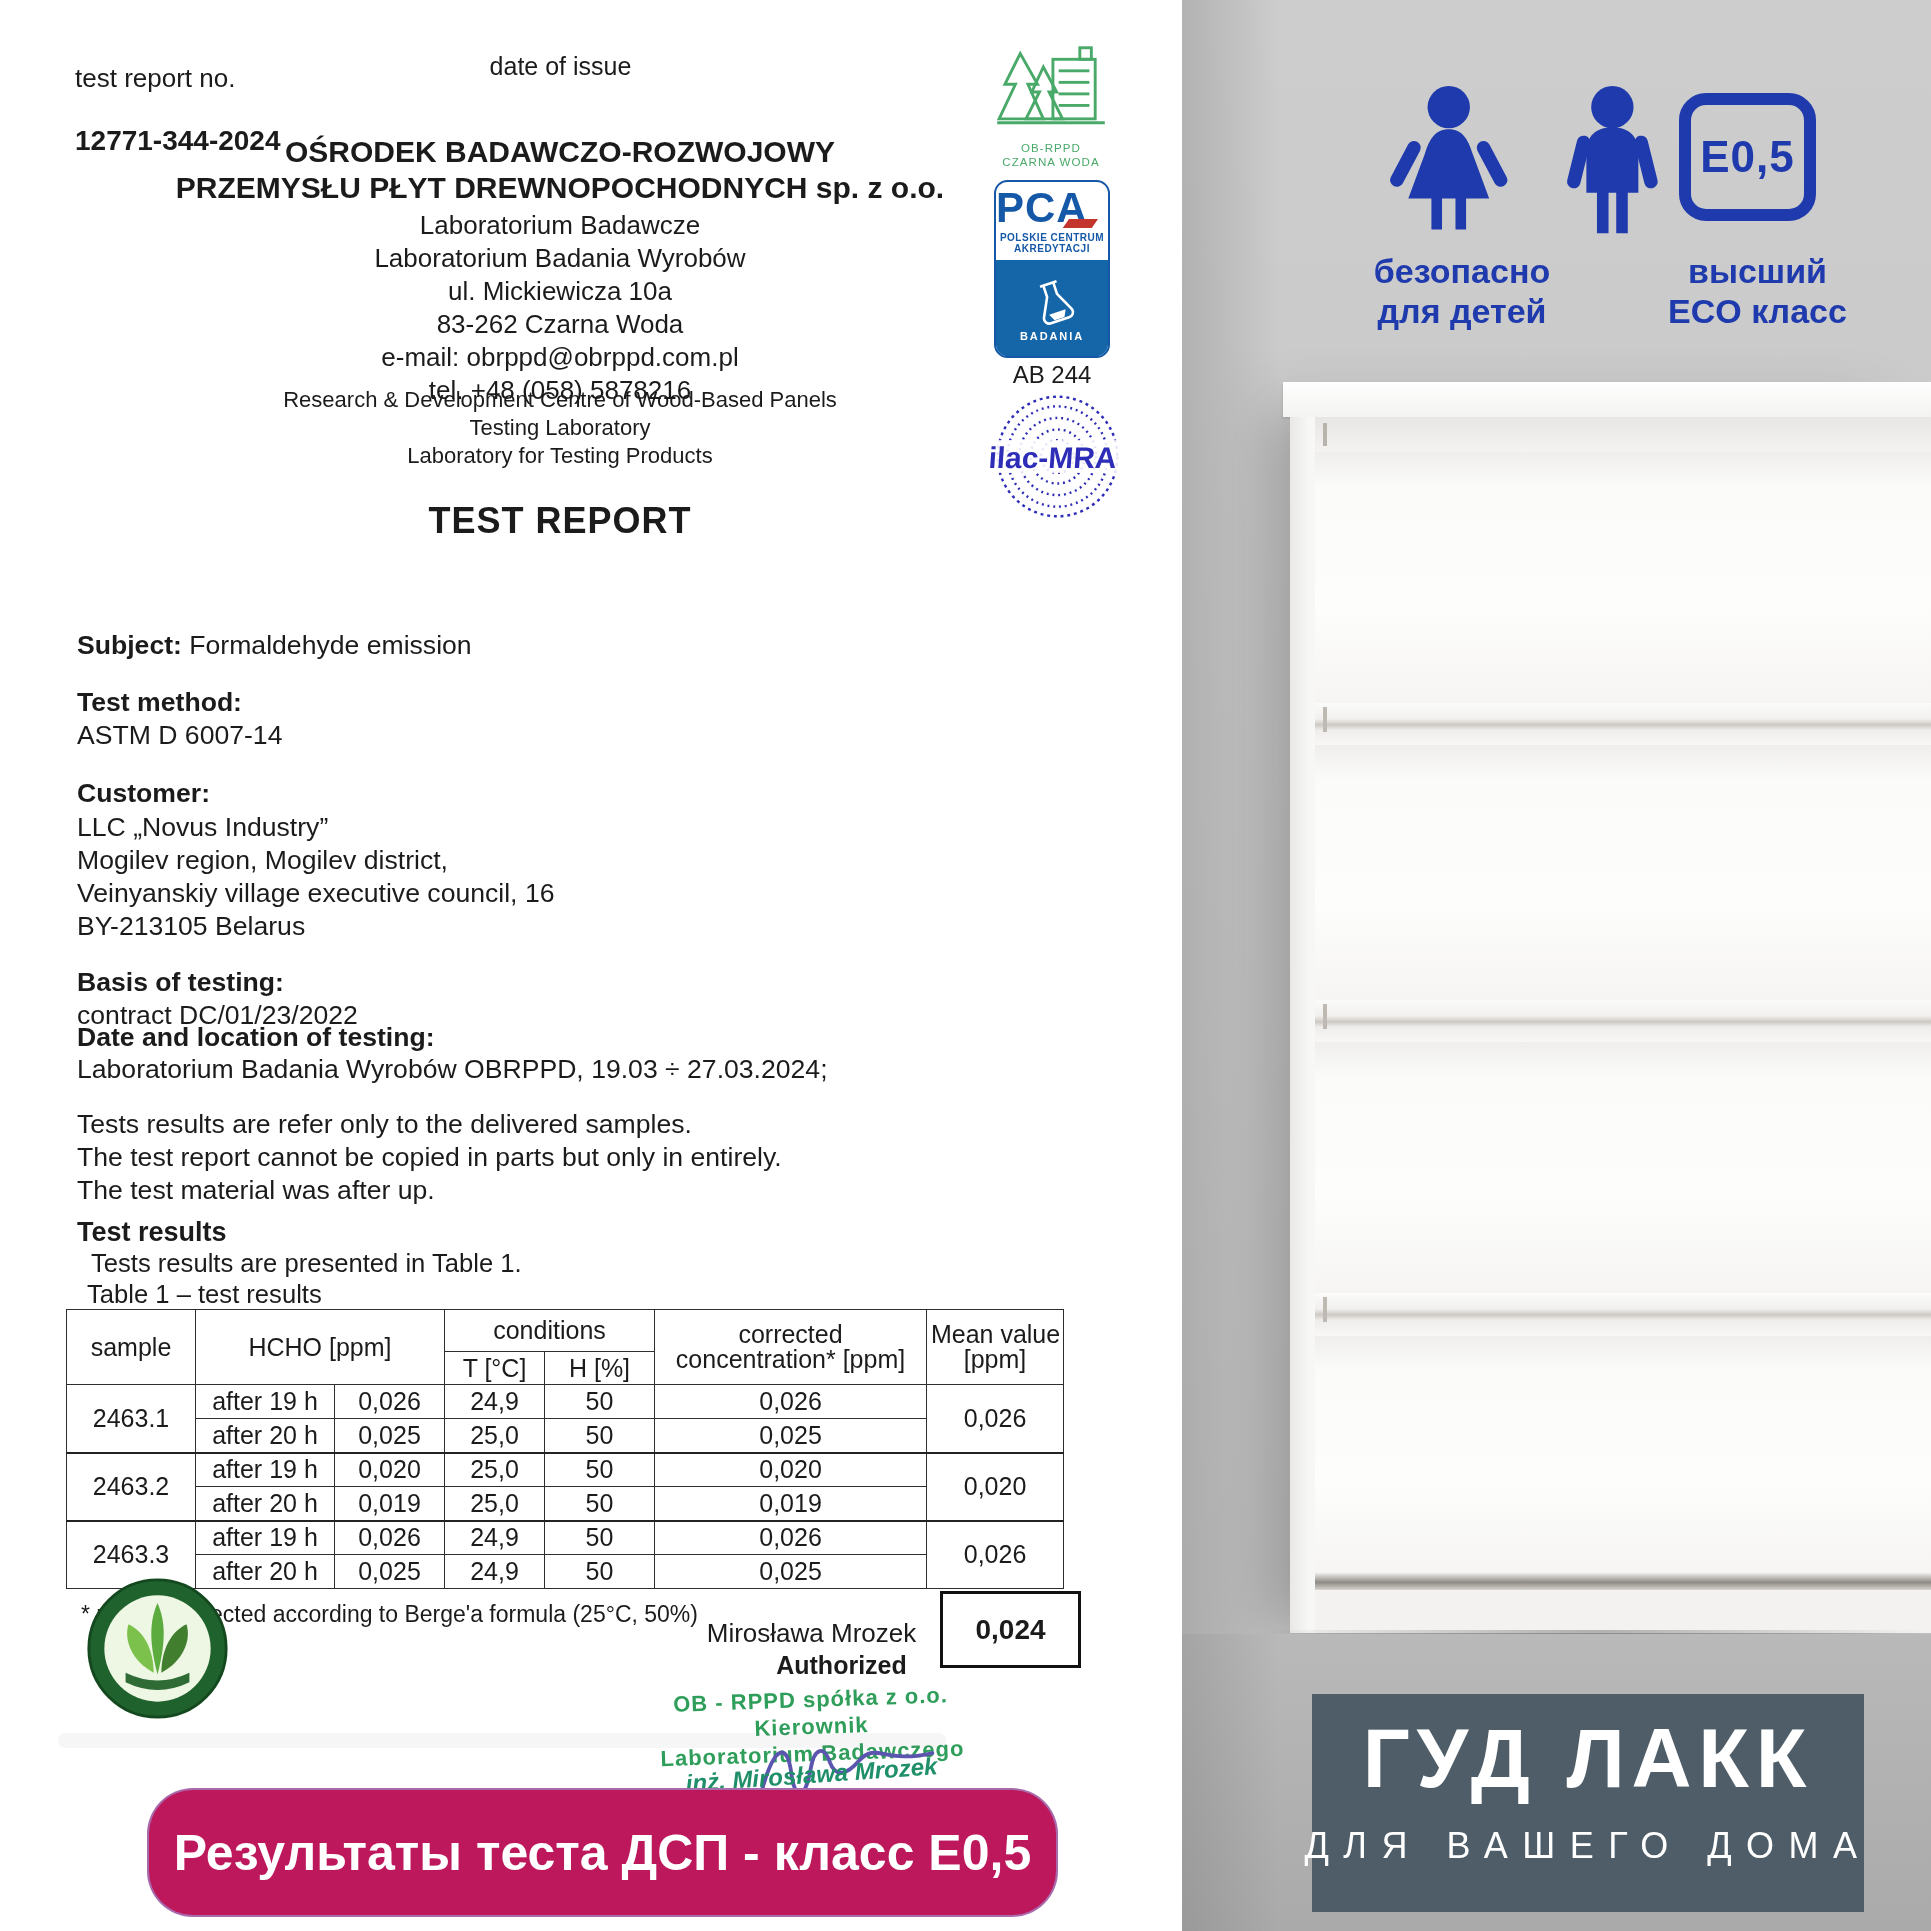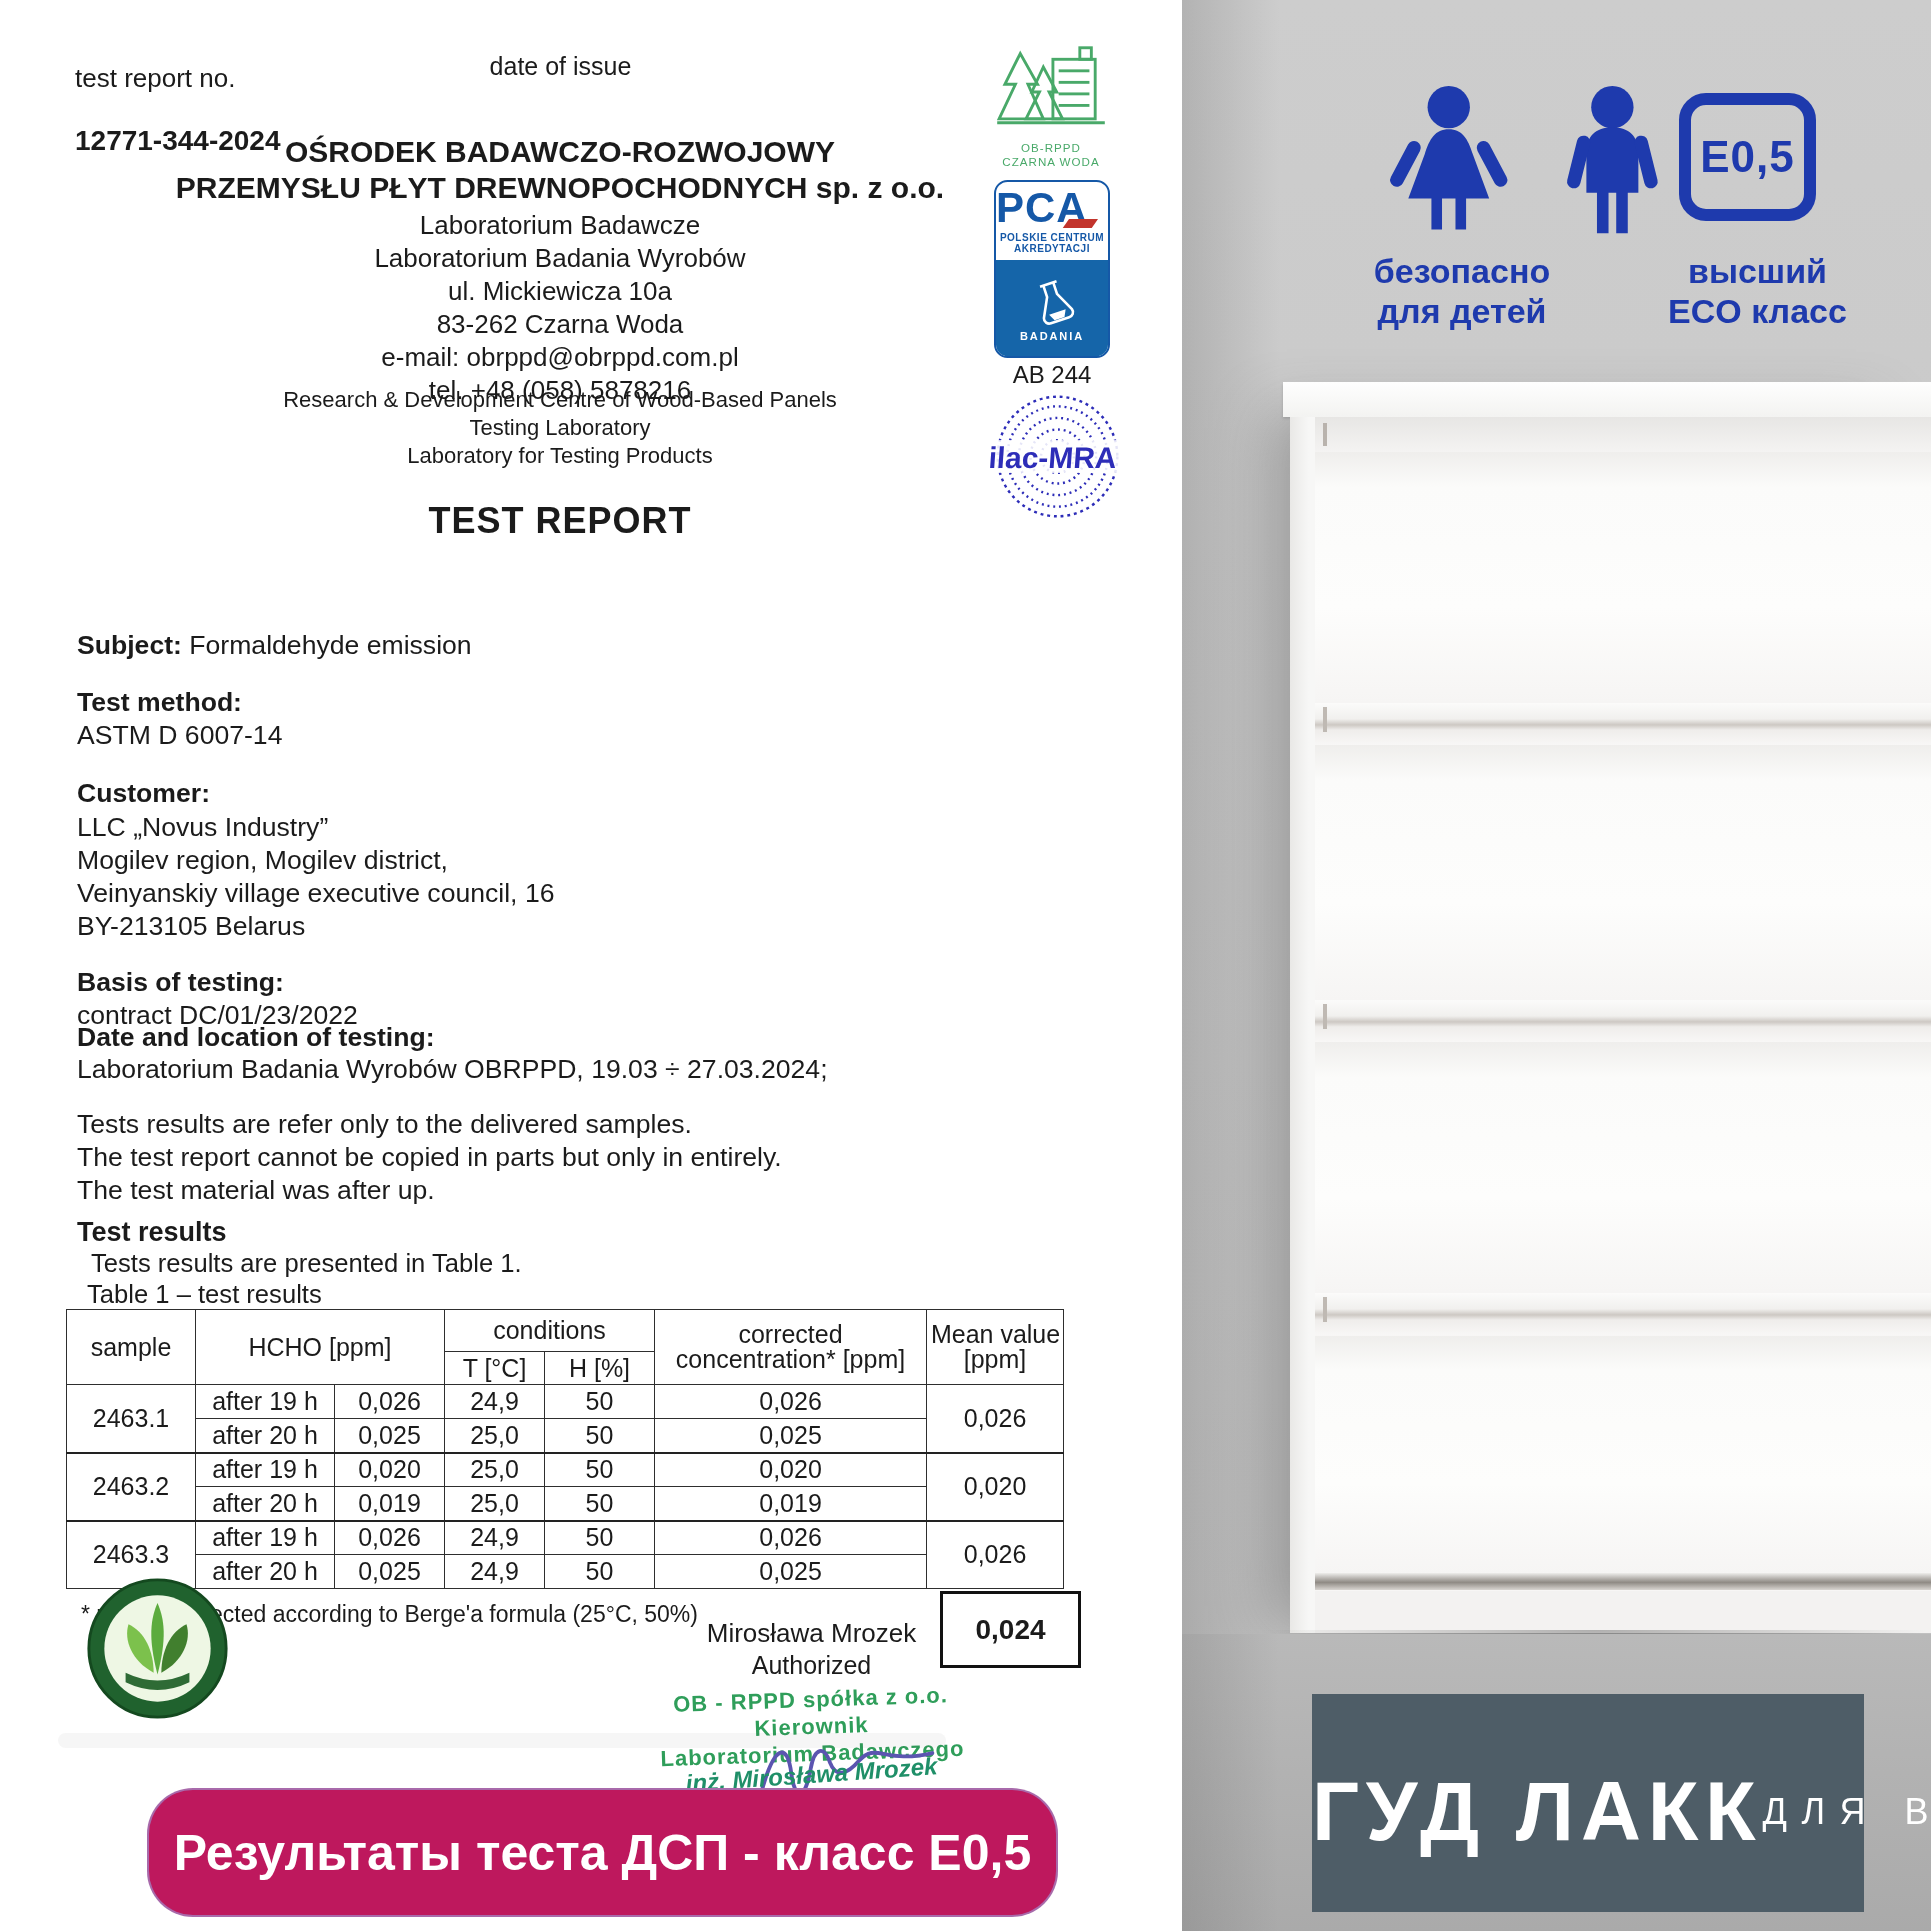--- a/index.html
+++ b/index.html
@@ -58,21 +58,21 @@
   .pca-red { position:absolute; right:13.5px; top:37px; width:29px; height:8.7px; background:#c2342c; transform:skewX(-35deg); }
   .pca-small { text-align:center; font-size:10px; font-weight:bold; color:#1558a7; line-height:11.6px; margin-top:2.9px; letter-spacing:0.5px; }
   .pca-bot { margin-top:4.8px; height:97px; background:#1565a9; display:flex; flex-direction:column; align-items:center; justify-content:center; gap:2.9px; }
   .pca-badania { color:#fff; font-size:11px; font-weight:bold; letter-spacing:1.9px; }
   .ab { left:975px; top:361px; width:154px; font-size:24px; }
   .ilac-wrap { left:985px; top:388px; width:145px; height:137px; }
 
   
   .eco-wrap { left:85px; top:1576px; width:145px; height:145px; }
   .sig-name { left:541px; top:1618px; width:541px; font-size:26px; }
-  .sig-title { left:541px; top:1651px; width:541px; font-size:25px; }
+  .sig-title { left:571px; top:1651px; width:541px; font-size:25px;font-weight:bold; }
   .stamp { left:541px; top:1686px; width:541px; font-size:22px; line-height:27px; color:#2f9e5a; font-weight:bold; transform:rotate(-2deg); letter-spacing:1px; }
   .squiggle { left:743px; top:1726px; width:203px; height:83px; }
   .sig-script { left:541px; top:1761px; width:541px; font-size:24px; font-style:italic; color:#1f8f68; transform:rotate(-4deg); font-weight:bold; }
   .smudge { left:58px; top:1733px; width:888px; height:15.4px; background:rgba(70,70,70,0.05); border-radius:7.7px; }
 
   .pill { left:147px; top:1788px; width:911px; height:129px; border-radius:46px; background:#be185d; border:2.9px solid rgba(150,175,235,0.55); display:flex; align-items:center; justify-content:center; color:#fff; font-size:50px; font-weight:bold; }
 
   
   .photo { position:absolute; left:1182px; top:0; width:749px; height:1931px; background:linear-gradient(180deg,#cdcdcd 0%,#c7c7c7 55%,#bfbfbf 100%); overflow:hidden; }
   .photo-shade { position:absolute; inset:0; background:linear-gradient(90deg,rgba(110,110,110,0.28),rgba(110,110,110,0) 13%); pointer-events:none; }
@@ -88,21 +88,21 @@
   .d-gap { position:absolute; left:25px; right:0; height:42px; background:linear-gradient(180deg,#fbfbfa 0%,#f1f0ee 38%,#cdc8c3 52%,#efedeb 64%,#f8f7f6 100%); }
   .d-gap .slot { position:absolute; left:7.7px; top:3.9px; width:4.8px; height:25px; background:#bfb9b3; }
   .d-recess { position:absolute; left:25px; right:0; top:35px; height:35px; background:linear-gradient(180deg,#e7e6e4,#f4f3f2); }
   .d-recess .slot { position:absolute; left:7.7px; top:5.8px; width:4.8px; height:23px; background:#b9b3ad; }
   .drawer { position:absolute; left:25px; right:0; background:linear-gradient(180deg,#efeeec 0%,#fbfbfa 14%,#fdfdfc 62%,#f6f5f4 100%); }
   .d-plinth-gap { position:absolute; left:25px; right:0; top:1191px; height:17.4px; background:linear-gradient(180deg,#eeedeb,#8f8a84 55%,#d9d5d1); }
   .d-plinth { position:absolute; left:25px; right:0; top:1209px; height:42px; background:#f3f2f1; }
   .floor { left:0; top:1634px; width:749px; height:297px; background:linear-gradient(180deg,#b9b9b9,#aaaaaa); }
   .floor-shadow { left:77px; top:1630px; width:672px; height:25px; background:radial-gradient(ellipse at 50% 0%, rgba(50,50,50,0.35), rgba(0,0,0,0) 70%); }
 
-  .brand-box { left:130px; top:1694px; width:552px; height:218px; background:#4e5d67; display:flex; flex-direction:row; align-items:center; }
+  .brand-box { left:130px; top:1694px; width:552px; height:218px; background:#4e5d67; display:flex; flex-direction:column; align-items:center; }
   .brand { margin-top:17.4px; color:#fff; font-size:83px; font-weight:bold; letter-spacing:6.8px; white-space:nowrap; }
   .tagline { margin-top:17.4px; color:#fff; font-size:36px; letter-spacing:14.5px; white-space:nowrap; }
 </style>
 </head>
 <body>
 
 <div id="canvas">
 
   <div class="doc">
 

